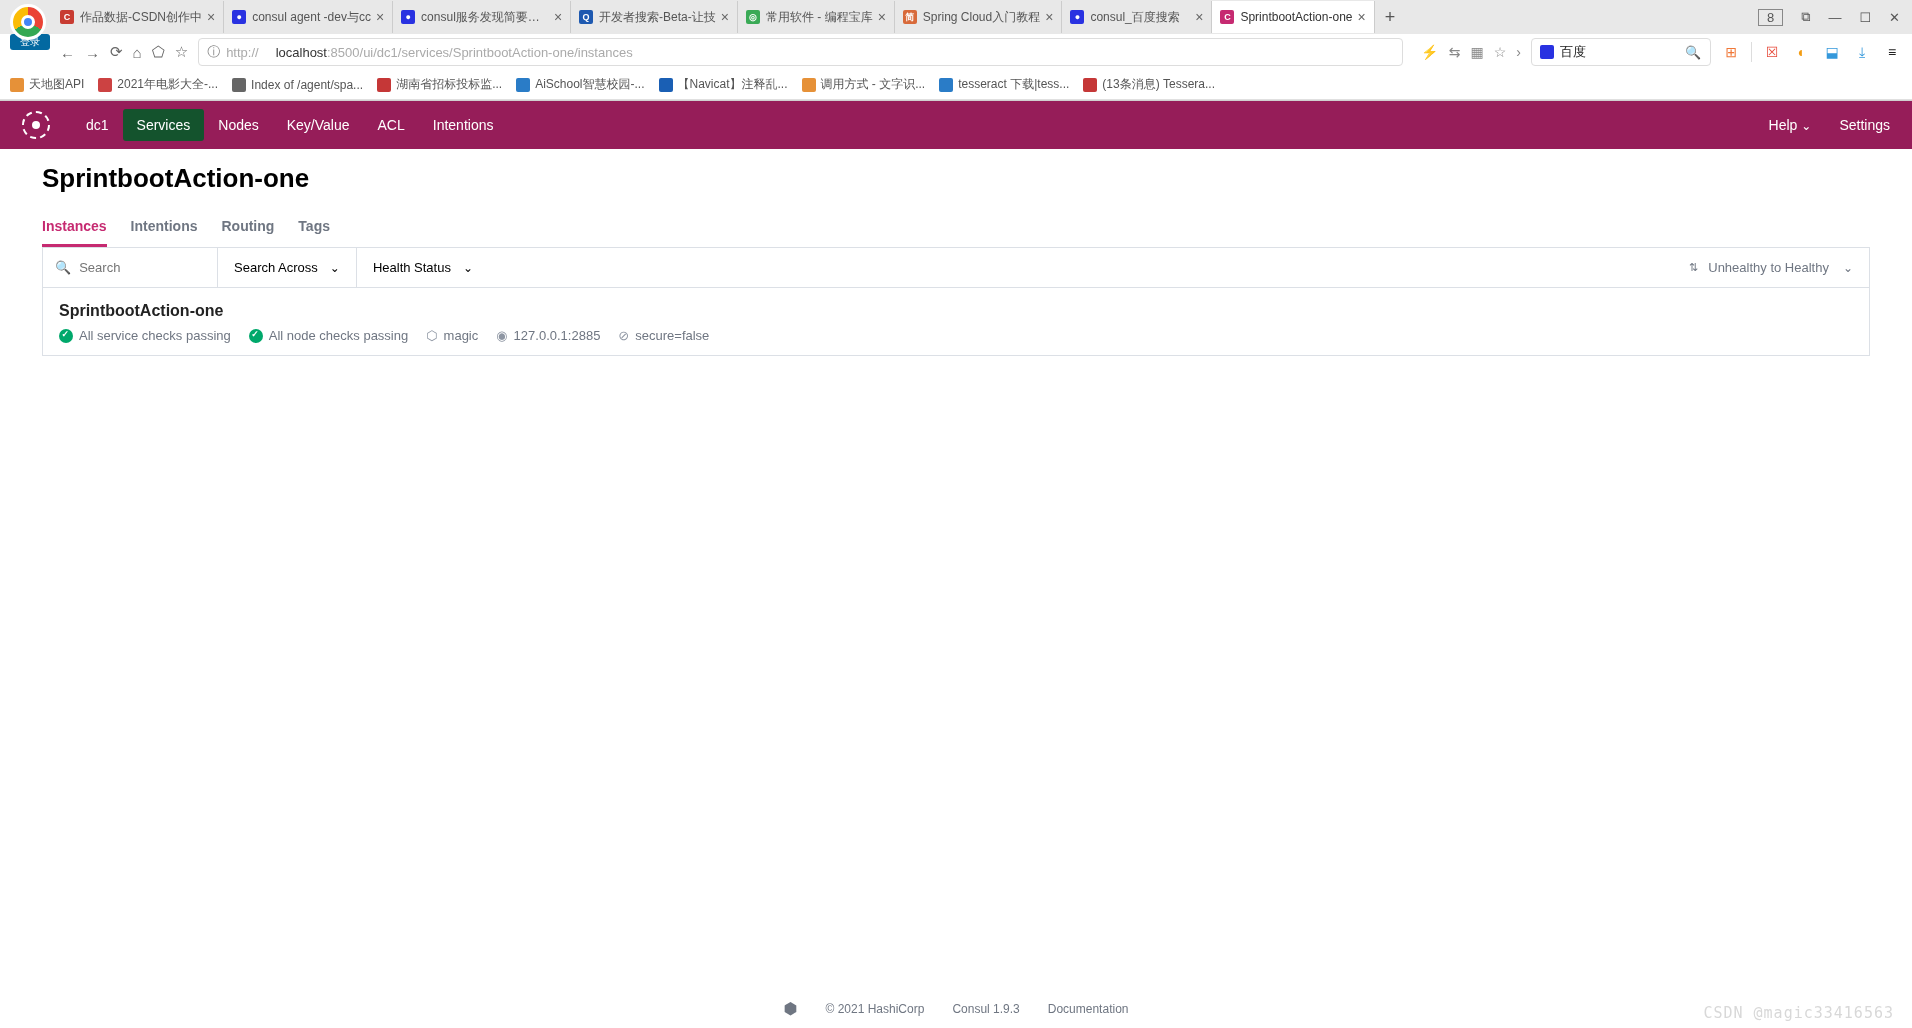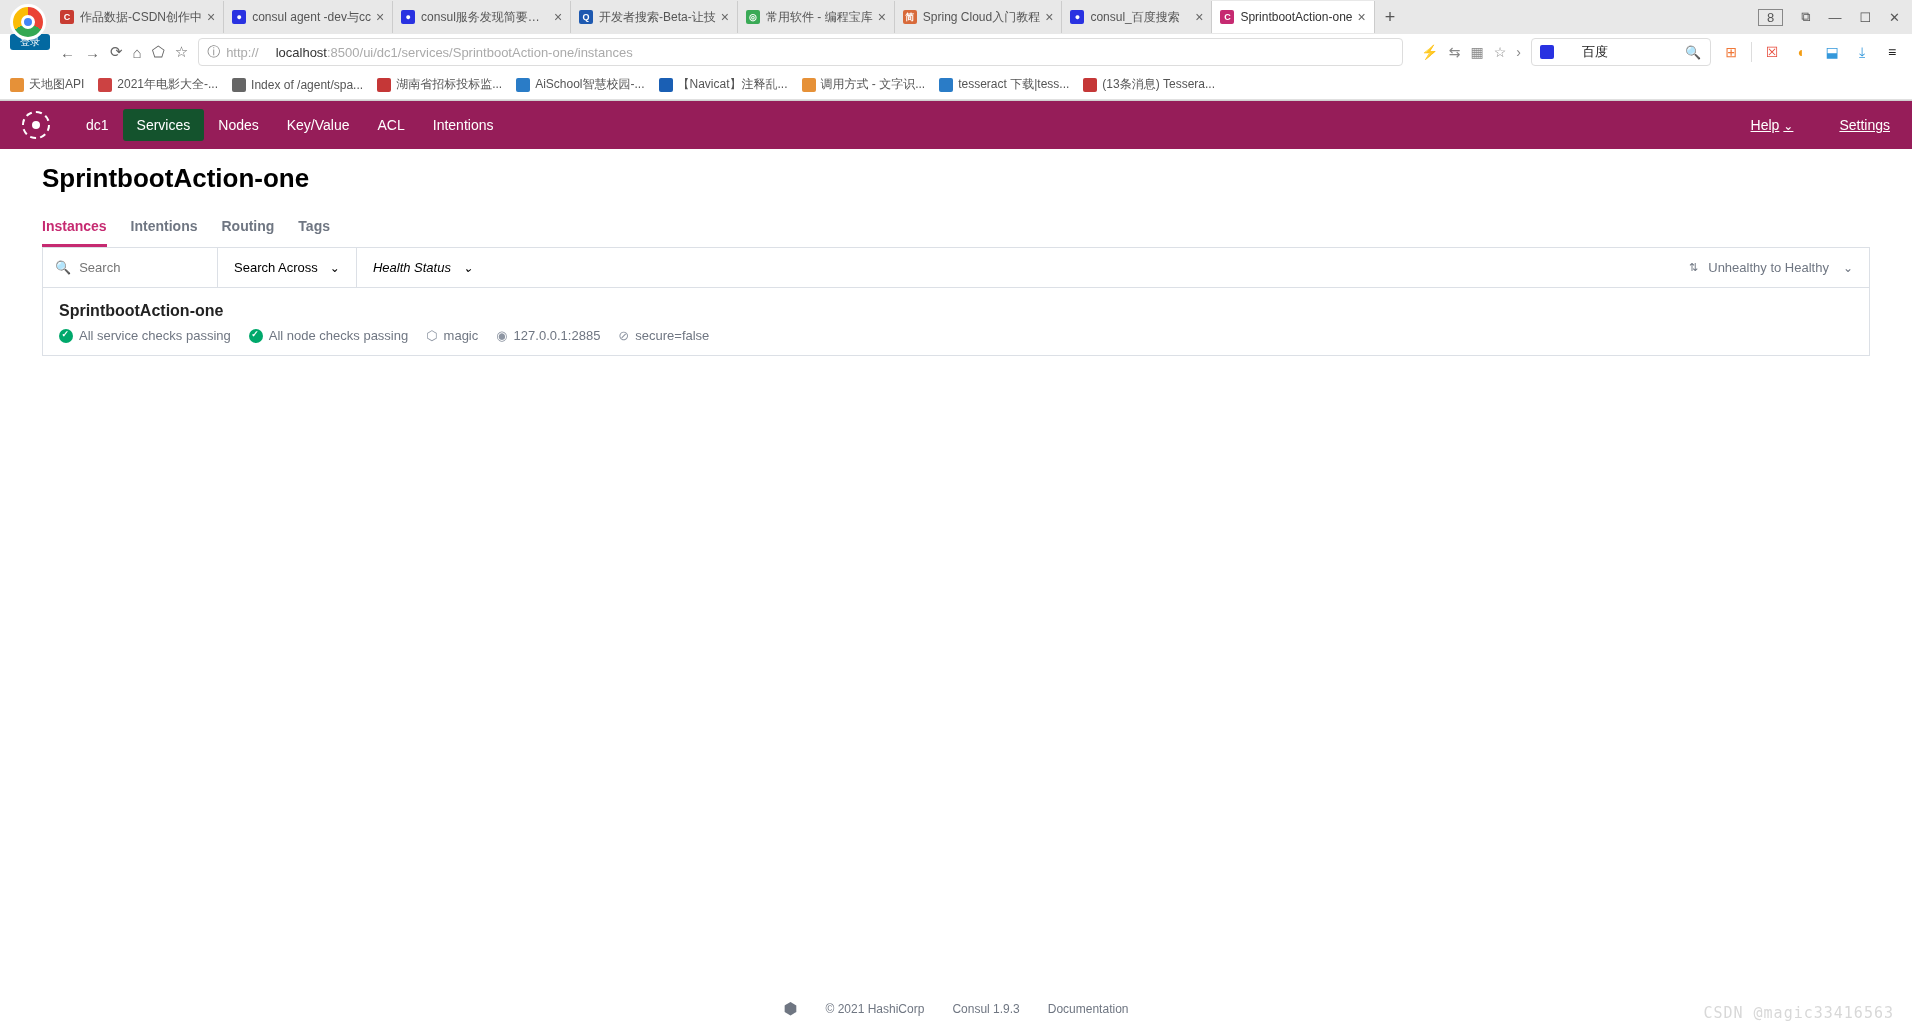--- a/index.html
+++ b/index.html
@@ -22,51 +22,51 @@
 .win-ctrls span { cursor:pointer; font-size:13px; }
 .tabcnt { border:1px solid #888; padding:0 8px; font-size:11px; }
 
 .addr-bar { display:flex; align-items:center; height:36px; padding:0 10px 0 60px; gap:10px; background:#fff; }
 .addr-bar .nav-ico { color:#666; cursor:pointer; font-size:15px; }
 .url-box { flex:1; display:flex; align-items:center; height:28px; border:1px solid #ddd; border-radius:4px; padding:0 8px; background:#fff; color:#666; }
 .url-box .ico { margin-right:6px; color:#888; }
 .url-box .dim { color:#aaa; }
 .url-box .dark { color:#333;margin-left:17px; }
 .url-right { display:flex; align-items:center; gap:10px; margin-left:8px; color:#888; font-size:14px; }
-.baidu-box { display:flex; align-items:center; border:1px solid #ddd; border-radius:4px; height:28px; padding:0 8px; min-width:180px;gap:22px; }
+.baidu-box { display:flex; align-items:center; border:1px solid #ddd; border-radius:4px; height:28px; padding:0 8px; min-width:180px; }
 .baidu-box .paw { width:14px; height:14px; background:#2932e1; border-radius:2px; margin-right:6px; }
 .ext-ico { width:20px; height:20px; display:flex; align-items:center; justify-content:center; border-radius:3px; font-size:14px; cursor:pointer; }
 
 .bookmarks { display:flex; align-items:center; height:30px; padding:0 10px; gap:14px; background:#fff; border-bottom:1px solid #e0e0e0; font-size:12px; }
 .bm { display:flex; align-items:center; gap:5px; color:#555; cursor:pointer; white-space:nowrap; }
 .bm .bi { width:14px; height:14px; border-radius:2px; flex-shrink:0; }
 
 
 .consul-hdr { height:48px; background:#961d59; display:flex; align-items:center; padding:0 22px; color:#fff; }
 .consul-logo { width:28px; height:28px; border:2px dashed #fff; border-radius:50%; display:flex; align-items:center; justify-content:center; margin-right:22px; }
 .consul-logo::after { content:''; width:8px; height:8px; background:#fff; border-radius:50%; }
 .hdr-item { padding:8px 14px; font-size:14px; cursor:pointer; font-weight:500; border-radius:3px; }
 .hdr-item.active { background:#14532d; }
-.hdr-right { margin-left:auto; display:flex; gap:18px; align-items:flex-end;text-decoration:underline; }
+.hdr-right { margin-left:auto; display:flex; align-items:flex-end; }
 
 
 .content { padding:14px 42px 20px; }
 .breadcrumb { display:flex; align-items:center; color:#6f7682; font-size:13px; cursor:pointer; margin-bottom:8px; font-weight:500; }
 .breadcrumb::before { content:'‹'; margin-right:6px; font-size:18px; }
 .page-title { font-size:26px; font-weight:700; margin-bottom:14px; color:#000; }
 
 .sub-tabs { display:flex; border-bottom:1px solid #dce0e6; margin-bottom:0; }
 .sub-tab { padding:10px 0; margin-right:24px; font-size:14px; color:#6f7682; cursor:pointer; border-bottom:3px solid transparent; font-weight:700; }
 .sub-tab.active { color:#c62a71; border-bottom-color:#c62a71; }
 
 .filter-bar { display:flex; align-items:center; border:1px solid #dce0e6; border-top:none; height:40px; font-size:13px; }
 .search-box { display:flex; align-items:center; padding:0 12px; width:175px; border-right:1px solid #dce0e6; height:100%; color:#8e96a3; }
 .search-box input { border:none; outline:none; margin-left:8px; width:100%; font-size:13px; }
 .filter-btn { display:flex; align-items:center; padding:0 16px; border-right:1px solid #dce0e6; height:100%; cursor:pointer; color:#000000; gap:8px; font-weight:500; }
-.filter-btn.noborder { border-right:none;font-style:italic; }
+.filter-btn.noborder { border-right:none; }
 .sort-btn { margin-left:auto; display:flex; align-items:center; padding:0 16px; gap:10px; color:#6f7682; cursor:pointer; font-weight:500; }
 
 .instance-card { border:1px solid #dce0e6; border-top:none; padding:14px 16px 12px; cursor:pointer; }
 .instance-name { font-size:16px; font-weight:600; margin-bottom:8px; }
 .instance-meta { display:flex; gap:18px; align-items:center; font-size:13px; color:#6f7682; }
 .meta-item { display:flex; align-items:center; gap:6px; }
 .check-ico { width:14px; height:14px; background:#00a86b; border-radius:50%; position:relative; }
 .check-ico::after { content:'✓'; color:#fff; font-size:9px; position:absolute; left:2.5px; top:0px; font-weight:bold; }
 .sm-ico { color:#8e96a3; font-size:13px; }
 

